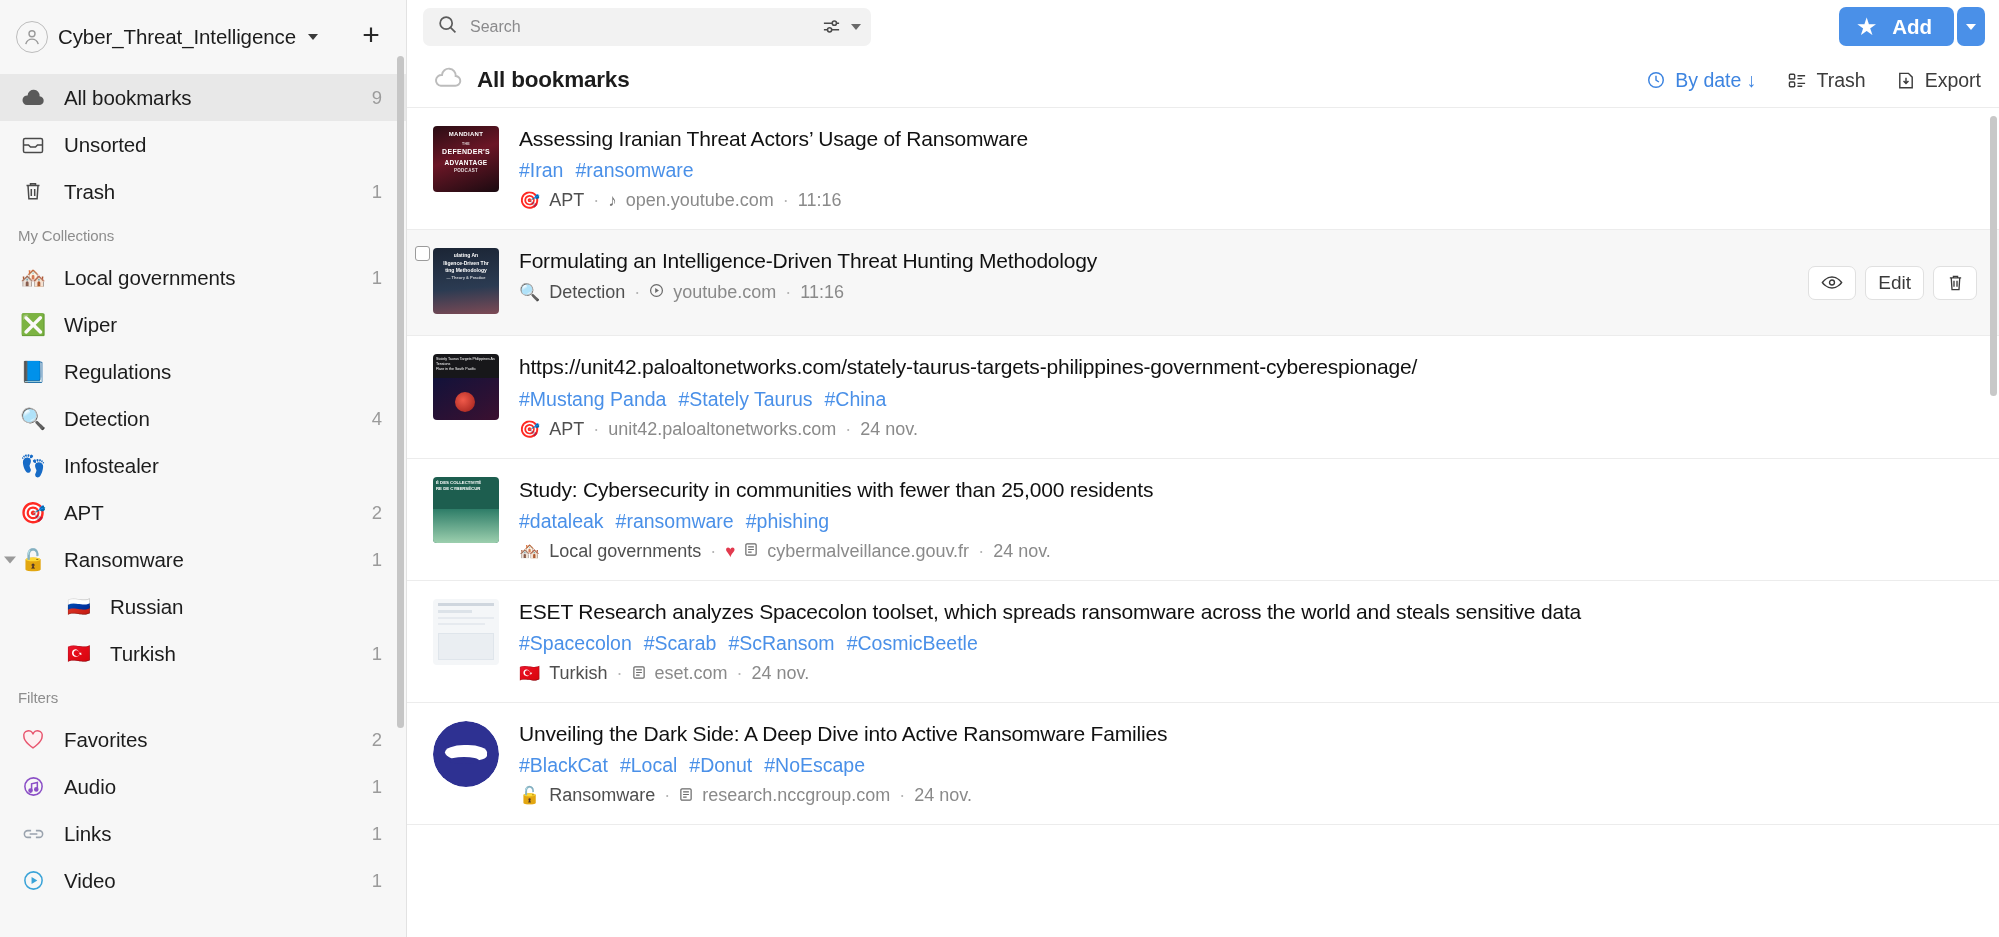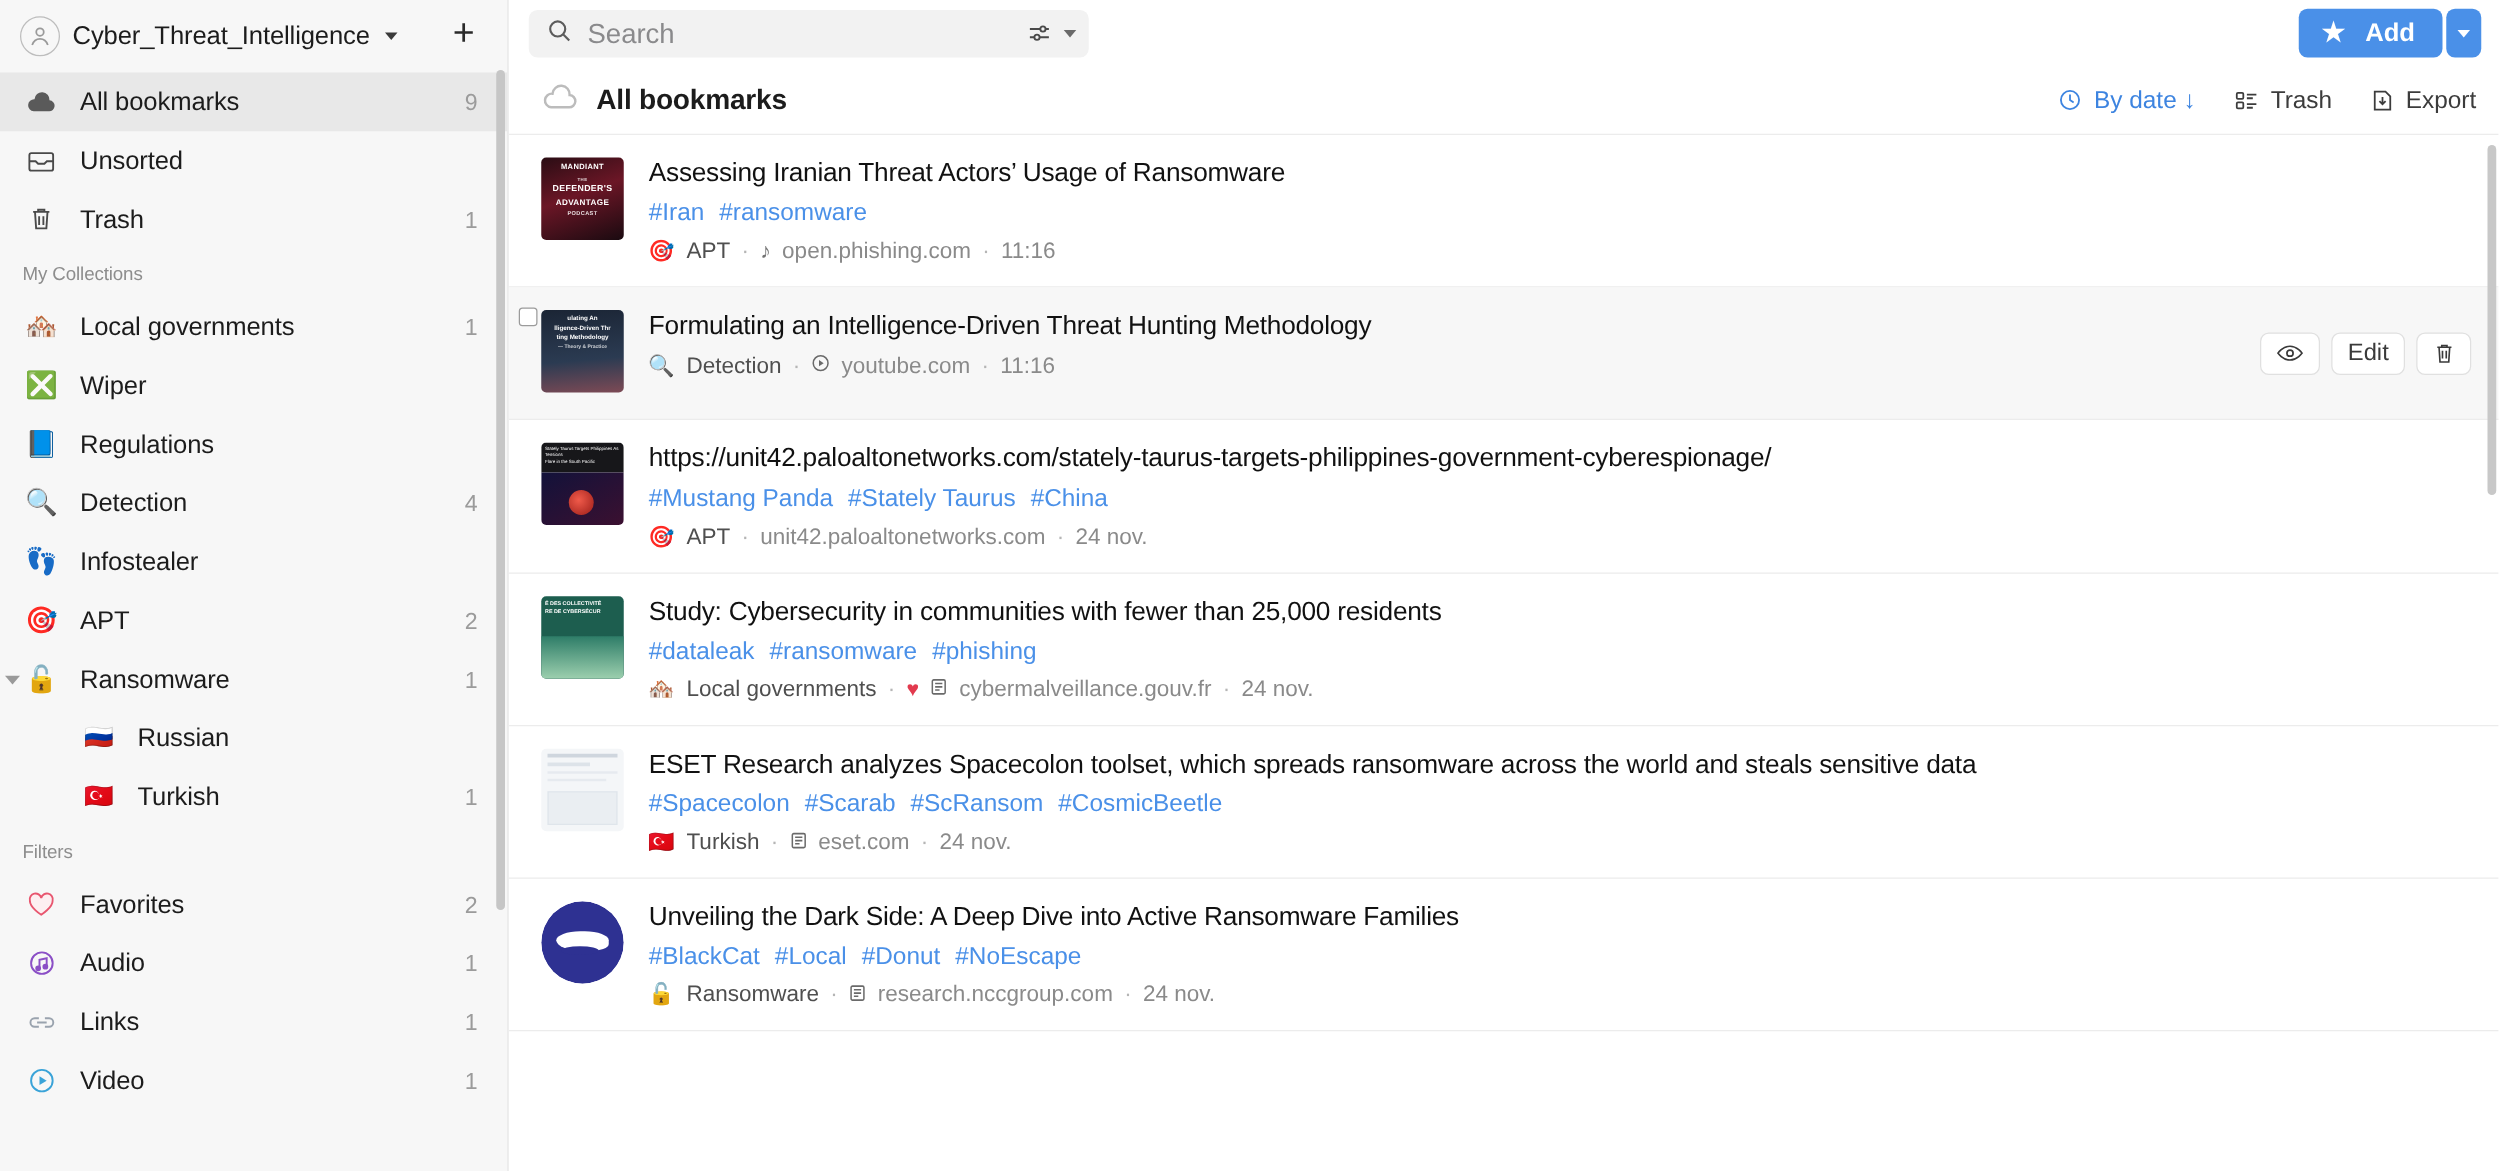--- a/index.html
+++ b/index.html
@@ -15,21 +15,21 @@
 
   
   .sidebar {
     width:407px; flex:0 0 407px; height:937px;
     background:#f7f7f7;
     border-right:1px solid #e2e2e2;
     position:relative;
     overflow:hidden;
   }
   .side-head {
-    height:58px; display:flex; align-items:center;
+    height:74px; display:flex; align-items:center;
     padding:0 18px 0 16px; gap:10px;
   }
   .avatar {
     width:32px; height:32px; border-radius:50%;
     border:1.5px solid #bdbdbd; flex:0 0 32px;
     display:flex; align-items:center; justify-content:center;
     color:#9a9a9a; background:#f7f7f7;
   }
   .acct-name {
     font-size:20.5px; color:#1c1c1c; letter-spacing:-0.1px;
@@ -80,21 +80,21 @@
 
   .topbar {
     height:53px; display:flex; align-items:center; gap:14px;
     padding:0 14px 0 16px; background:#fff;
   }
   .search {
     width:448px; height:38px; background:#f2f2f2; border-radius:7px;
     display:flex; align-items:center; padding:0 10px 0 14px; gap:12px;
   }
   .search .sinput {
-    flex:1 1 auto; font-size:22px; color:#8a8a8c;
+    flex:1 1 auto; font-size:16px; color:#8a8a8c;
   }
   .sld { display:flex; align-items:center; gap:9px; color:#4a4a4a; }
   .caret-gray {
     width:0;height:0;border-left:5px solid transparent;border-right:5px solid transparent;
     border-top:6px solid #6a6a6a;
   }
   .addwrap { margin-left:auto; display:flex; align-items:stretch; height:39px; gap:3px; }
   .add-btn {
     background:#4a90e8; color:#fff; border-radius:7px;
     display:flex; align-items:center; gap:16px;
@@ -398,21 +398,21 @@
           <div class="btags">
             <span>#Iran</span><span>#ransomware</span>
           </div>
           <div class="bmeta">
             <span class="coll">
               <span class="mi">🎯</span>
               <span>APT</span>
             </span>
             <span class="dot">·</span>
             <span class="mi">♪</span>
-            <span class="dom">open.phishing.com</span>
+            <span class="dom">open.youtube.com</span>
             <span class="dot">·</span>
             <span class="dt">11:16</span>
           </div>
         </div>
       </div>
 
       <div class="brow hovered">
         <div class="rowcb"></div>
         <div class="thumb" style="background:linear-gradient(175deg,#1b2535 0%,#2b3b52 60%,#7d4a55 100%);">
           <div style="position:absolute;inset:0;padding:4px 3px;color:#fff;font-size:5px;line-height:1.45;font-weight:700;text-align:center;">

